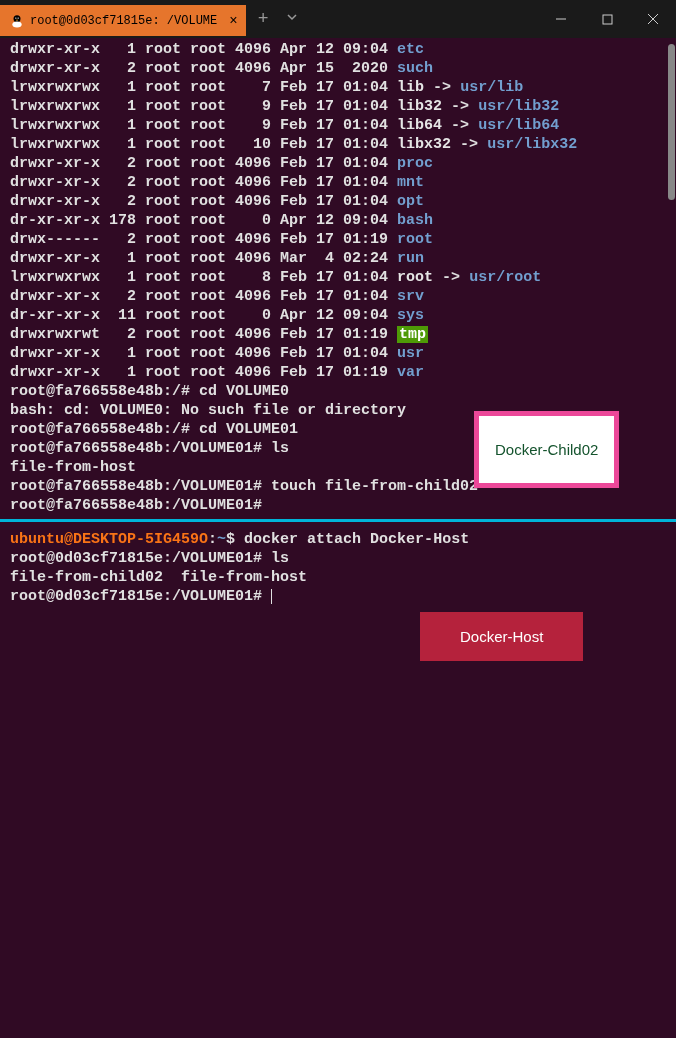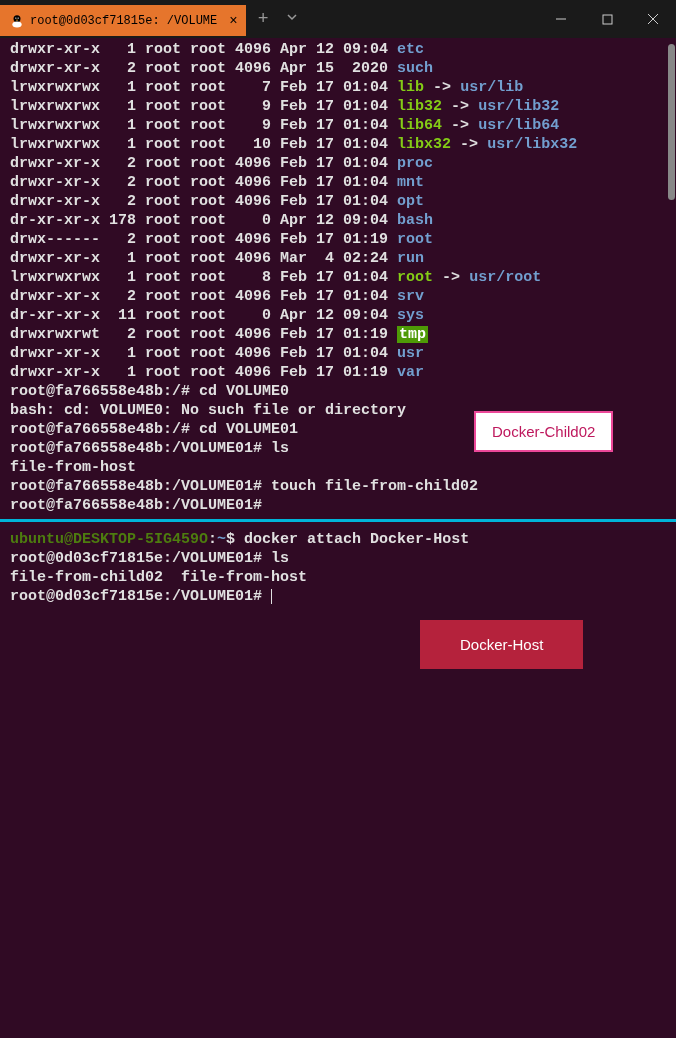--- a/index.html
+++ b/index.html
@@ -64,51 +64,50 @@
   color: #ccc;
 }
 .terminal {
   padding: 2px 10px 0 10px;
   line-height: 19px;
   white-space: pre;
   color: #e0e0e0;
   font-weight: bold;
 }
 .c-blue { color: #729fcf; }
-.c-cyan { color: #84cc16; }
-.c-green { color: #4d7c0f; }
+.c-cyan { color: #e5e5e5; }
+.c-green { color: #f97316; }
 .c-white { color: #e0e0e0; }
 .tmp-box { background: #4e9a06; color: #ffffff; padding: 0 2px; }
 .divider {
   height: 3px;
   background: #00b4d8;
   margin-top: 4px;
 }
 .terminal2 {
   padding: 8px 10px 0 10px;
   line-height: 19px;
   white-space: pre;
   color: #e0e0e0;
   font-weight: bold;
 }
 .label-box {
   position: absolute;
   background: #fff;
-  color: #be185d;
-  padding: 10px 16px;
+  color: #14532d;
+  padding: 25px 16px;
   font-family: Arial, sans-serif;
   font-size: 15px;
-  border: 2px solid #ec4899;
+  border: 5px solid #ec4899;
 }
 .label-box.red {
   background: #b5223c;
   color: #fff;
   border: none;
   padding: 16px 40px;
-  margin-top: 8px;
 }
 .cursor {
   display: inline-block;
   width: 1px;
   height: 15px;
   background: #e0e0e0;
   vertical-align: middle;
 }
 .scrollbar-thumb {
   position: absolute;

